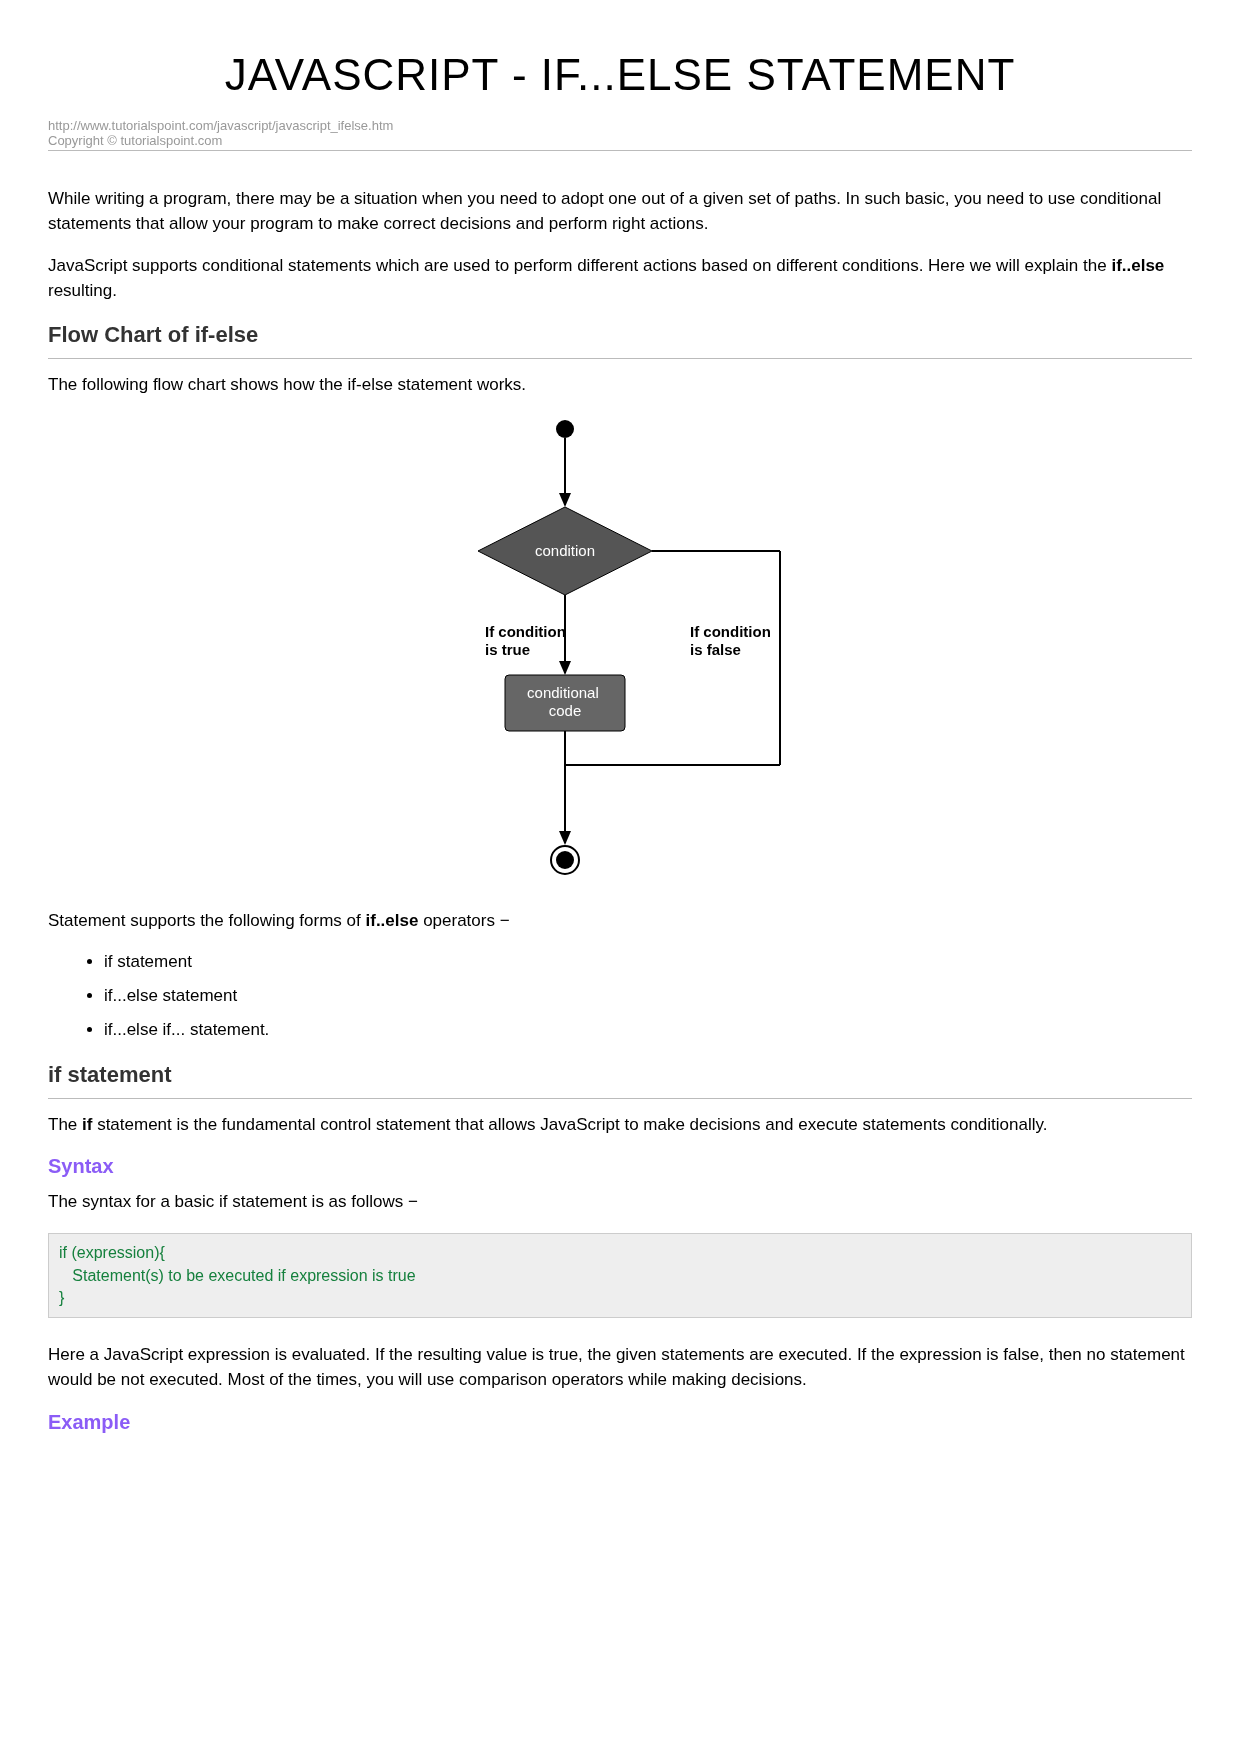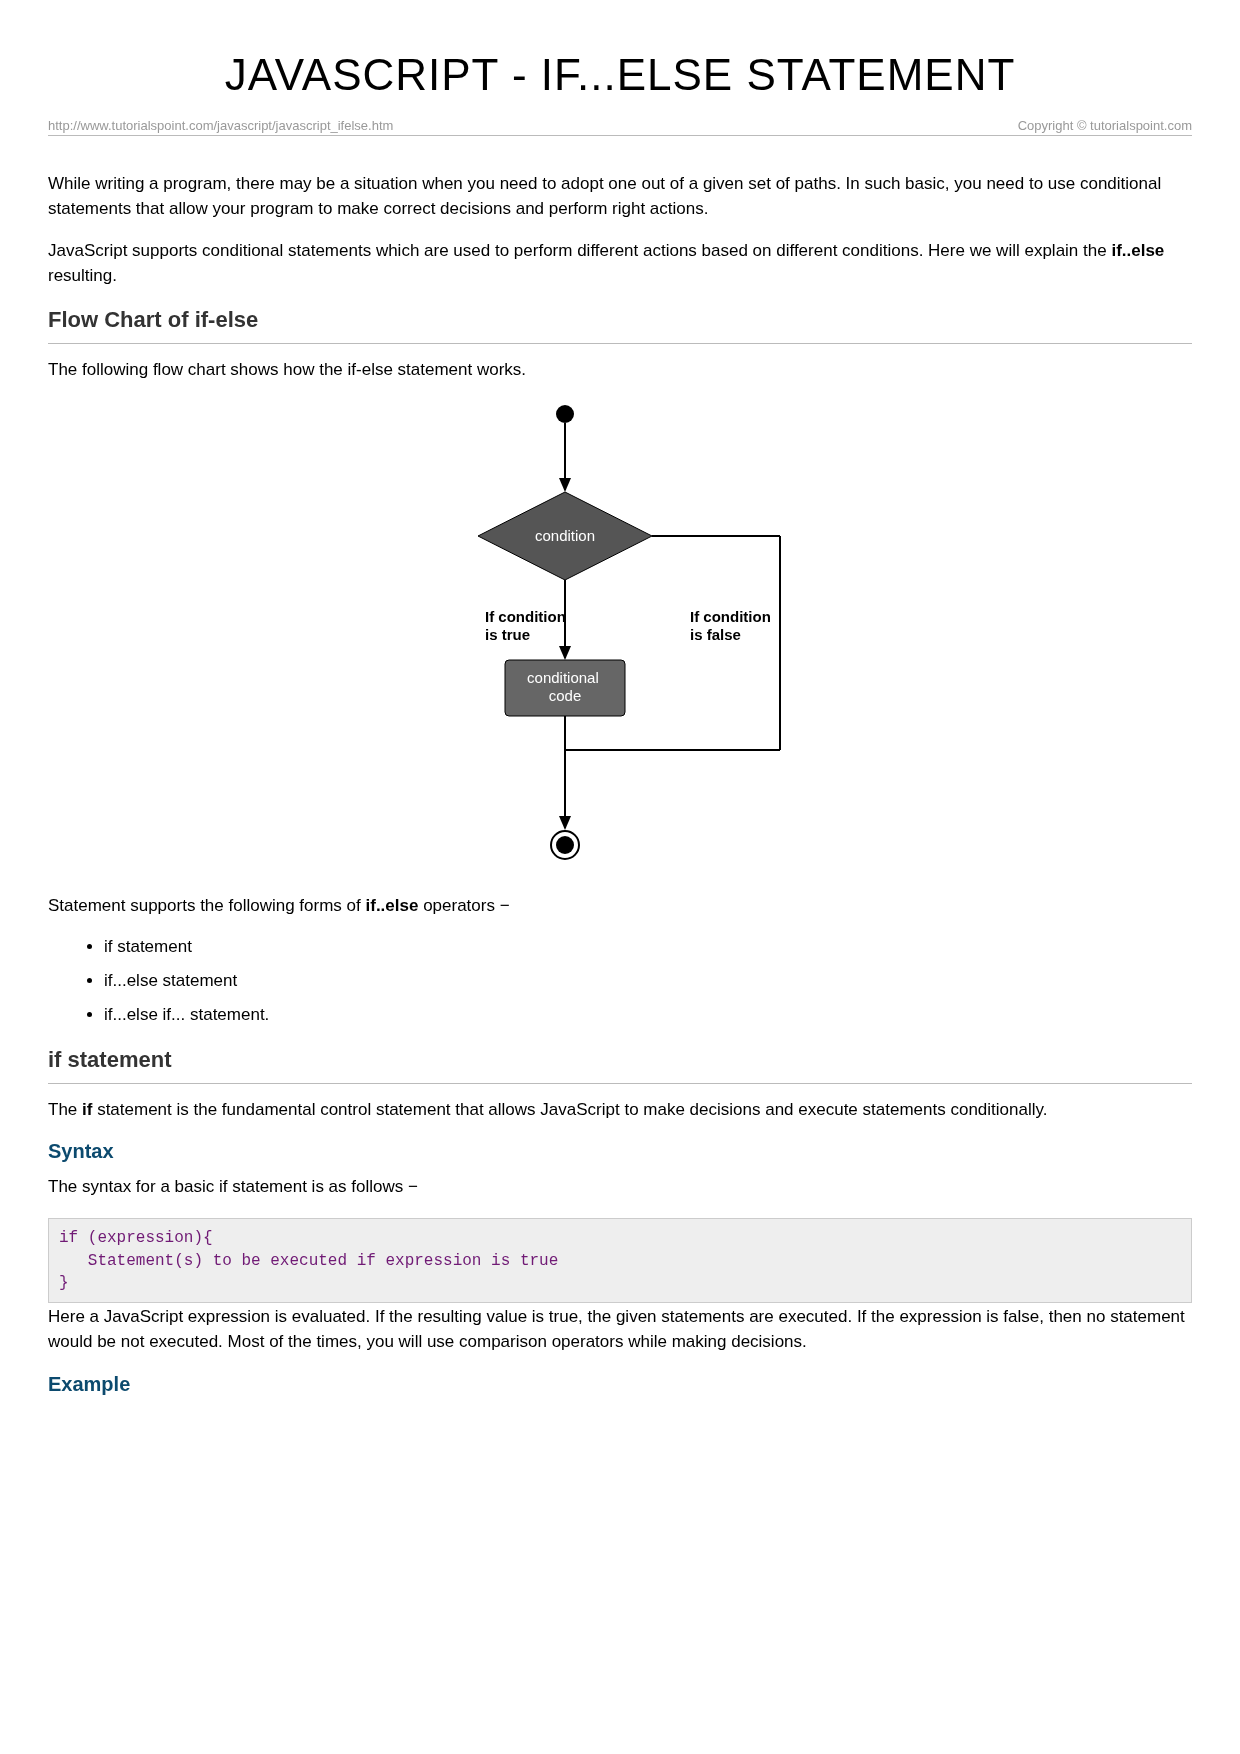--- a/index.html
+++ b/index.html
@@ -14,71 +14,72 @@
   .title {
     text-align: center;
     font-size: 44px;
     font-weight: normal;
     letter-spacing: 1px;
     font-family: Arial, sans-serif;
     margin-bottom: 18px;
   }
   .meta-row {
     display: flex;
-    justify-content: space-between;
+    justify-content: center;
     font-size: 13px;
     color: #999;
     border-bottom: 1px solid #bbb;
     padding-bottom: 2px;
     margin-bottom: 36px;
+    flex-direction: column;
   }
   .meta-row a { color: #999; text-decoration: none; }
   p.body {
     font-size: 17px;
     line-height: 1.45;
     margin-bottom: 18px;
   }
   h2.section {
     font-size: 22px;
     font-weight: bold;
     color: #333;
     border-bottom: 1px solid #bbb;
     padding-bottom: 10px;
     margin-top: 10px;
     margin-bottom: 14px;
   }
   h3.sub {
     font-size: 20px;
     font-weight: bold;
-    color: #0c4a6e;
+    color: #8b5cf6;
     margin-top: 6px;
     margin-bottom: 12px;
   }
   .flowchart {
     display: block;
     margin: 10px auto 24px;
   }
   ul.forms {
     margin: 6px 0 22px 56px;
     font-size: 17px;
   }
   ul.forms li {
     margin-bottom: 14px;
     list-style: disc;
   }
   pre.code {
     background: #eee;
     border: 1px solid #ccc;
     padding: 8px 10px;
-    font-family: Liberation Mono, monospace;
+    font-family: Liberation Sans, sans-serif;
     font-size: 16px;
     line-height: 1.4;
-    color: #701a75;
+    color: #15803d;
     white-space: pre;
-    margin-bottom: 2px;
+    margin-bottom: 25px;
   }
   .bold { font-weight: bold; }
 </style>
 </head>
 <body>
 
 <h1 class="title">JAVASCRIPT - IF...ELSE STATEMENT</h1>
 
 <div class="meta-row">
   <a>http://www.tutorialspoint.com/javascript/javascript_ifelse.htm</a>

